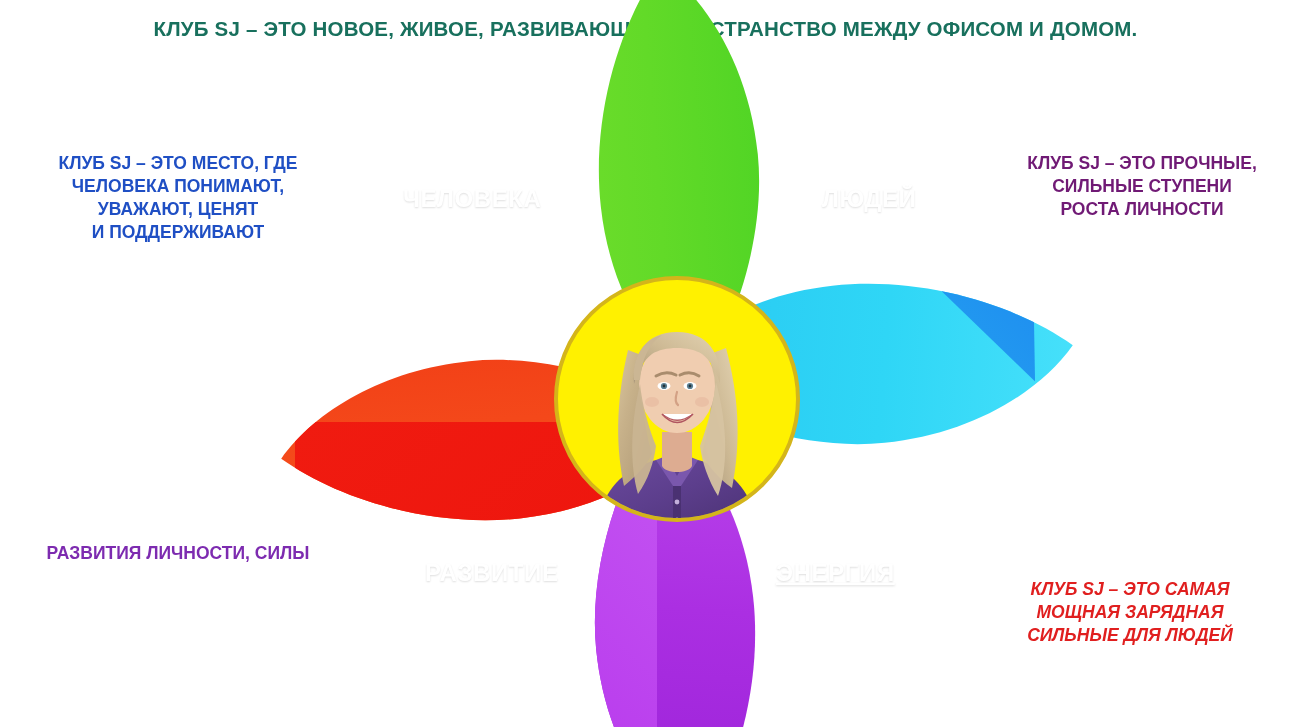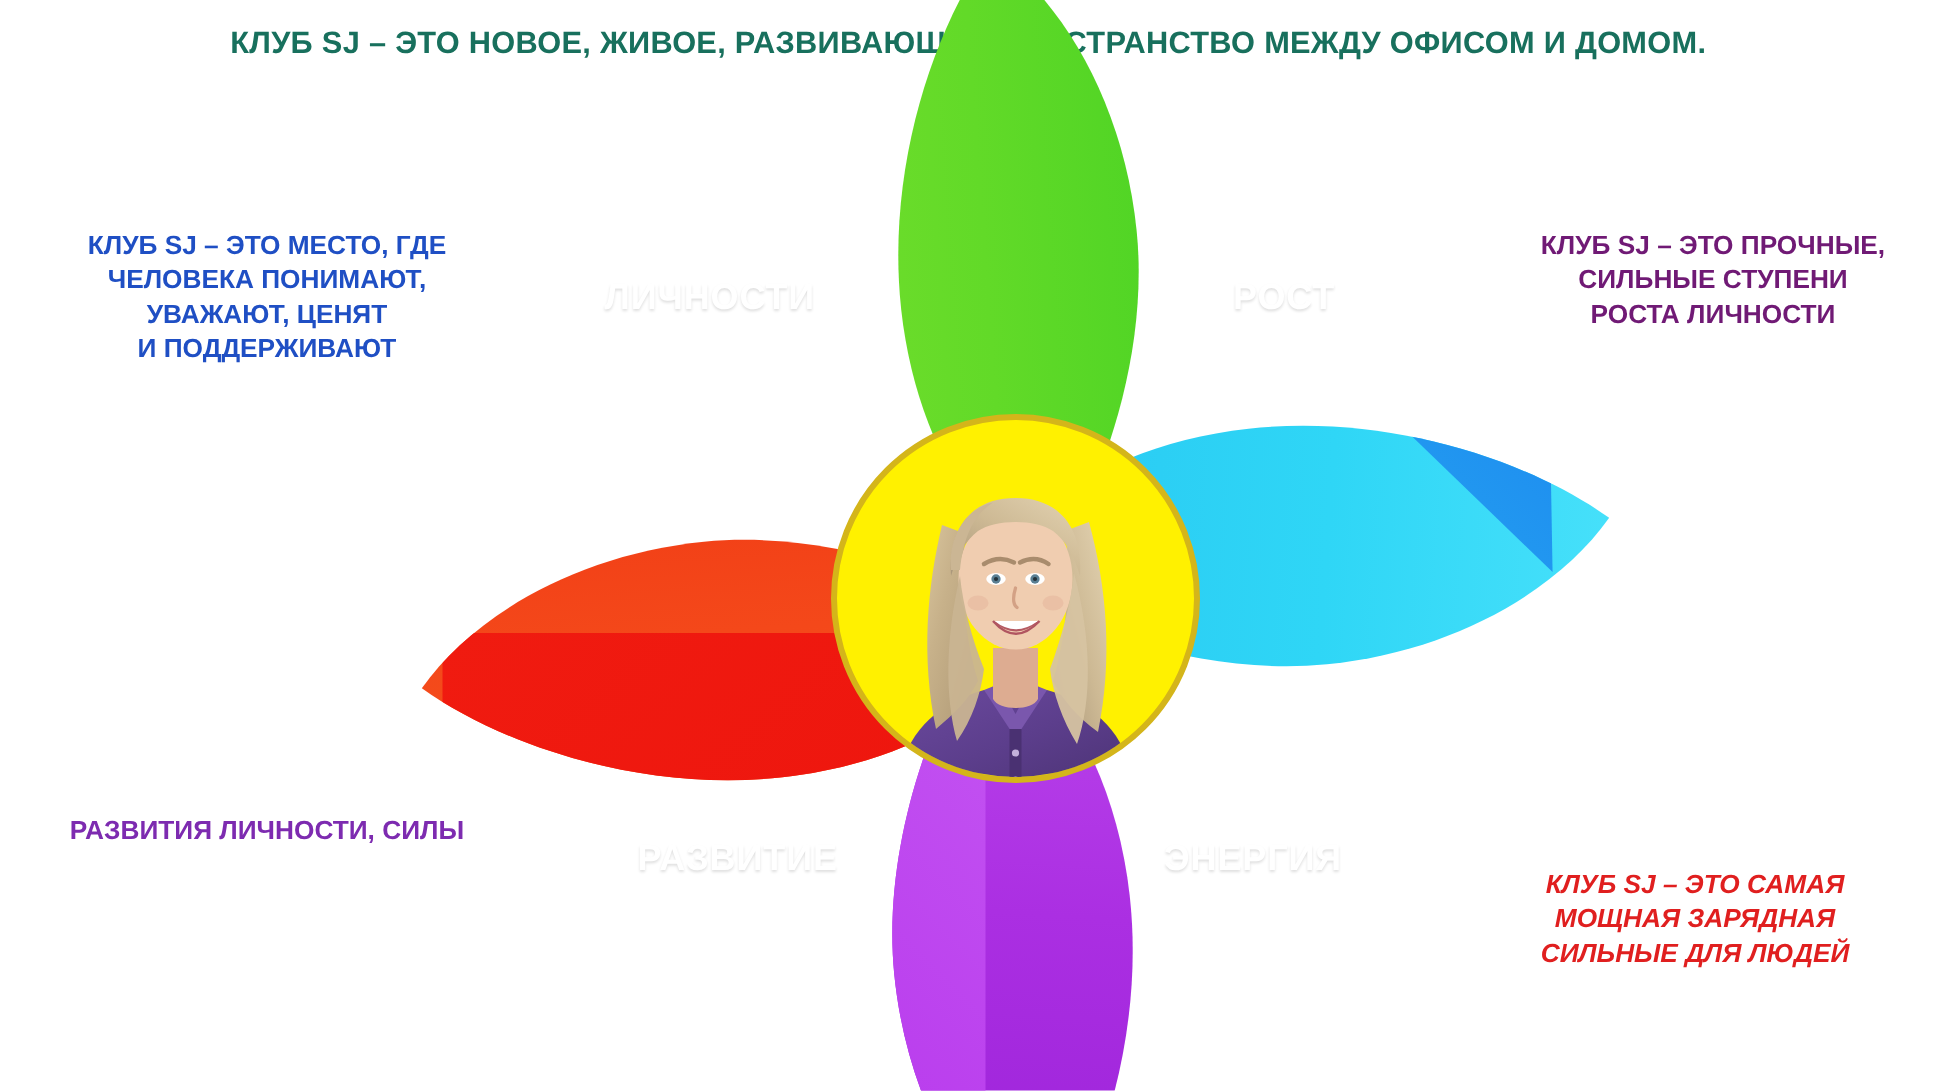--- a/index.html
+++ b/index.html
@@ -53,21 +53,21 @@
     font-weight: 700;
     font-size: 24px;
     letter-spacing: 0.6px;
     text-shadow: 0 1px 2px rgba(0,0,0,0.13);
     white-space: nowrap;
     pointer-events: none;
   }
   #cap-env    { left: 403px; top: 185px; }
   #cap-growth { left: 822px; top: 185px; }
   #cap-dev    { left: 425px; top: 559px; }
-  #cap-energy { left: 776px; top: 559px; }
+  #cap-energy { left: 776px; top: 559px; text-decoration: underline; }
 
   
   .note {
     position: absolute;
     font-weight: 700;
     font-size: 17.5px;
     line-height: 1.32;
   }
   .note .line { display: block; white-space: nowrap; text-align: center; }
 
@@ -224,23 +224,23 @@
       <use href="#leafEne" fill="url(#gEneA)"></use>
       <g clip-path="url(#clipEne)">
         <polygon points="362,364 362,726 -40,726 -40,364" fill="url(#gEneB)"></polygon>
         <line x1="366" y1="368" x2="640" y2="642" stroke="#ffffff" stroke-opacity="0.45" stroke-width="3"></line>
         <line x1="370" y1="364" x2="644" y2="638" stroke="#ffffff" stroke-opacity="0.18" stroke-width="8"></line>
       </g>
     </g>
   </svg>
 </div>
 
-<div class="petal-caption" id="cap-env">ЛИЧНОСТИ</div>
-
-<div class="petal-caption" id="cap-growth">РОСТ</div>
+<div class="petal-caption" id="cap-env">ЧЕЛОВЕКА</div>
+
+<div class="petal-caption" id="cap-growth">ЛЮДЕЙ</div>
 
 <div class="petal-caption" id="cap-dev">РАЗВИТИЕ</div>
 
 <div class="petal-caption" id="cap-energy">ЭНЕРГИЯ</div>
 
 <div class="note" id="note-env">
   <span class="line">КЛУБ SJ – ЭТО МЕСТО, ГДЕ</span>
   <span class="line">ЧЕЛОВЕКА  ПОНИМАЮТ,</span>
   <span class="line">УВАЖАЮТ, ЦЕНЯТ</span>
   <span class="line">И ПОДДЕРЖИВАЮТ</span>

